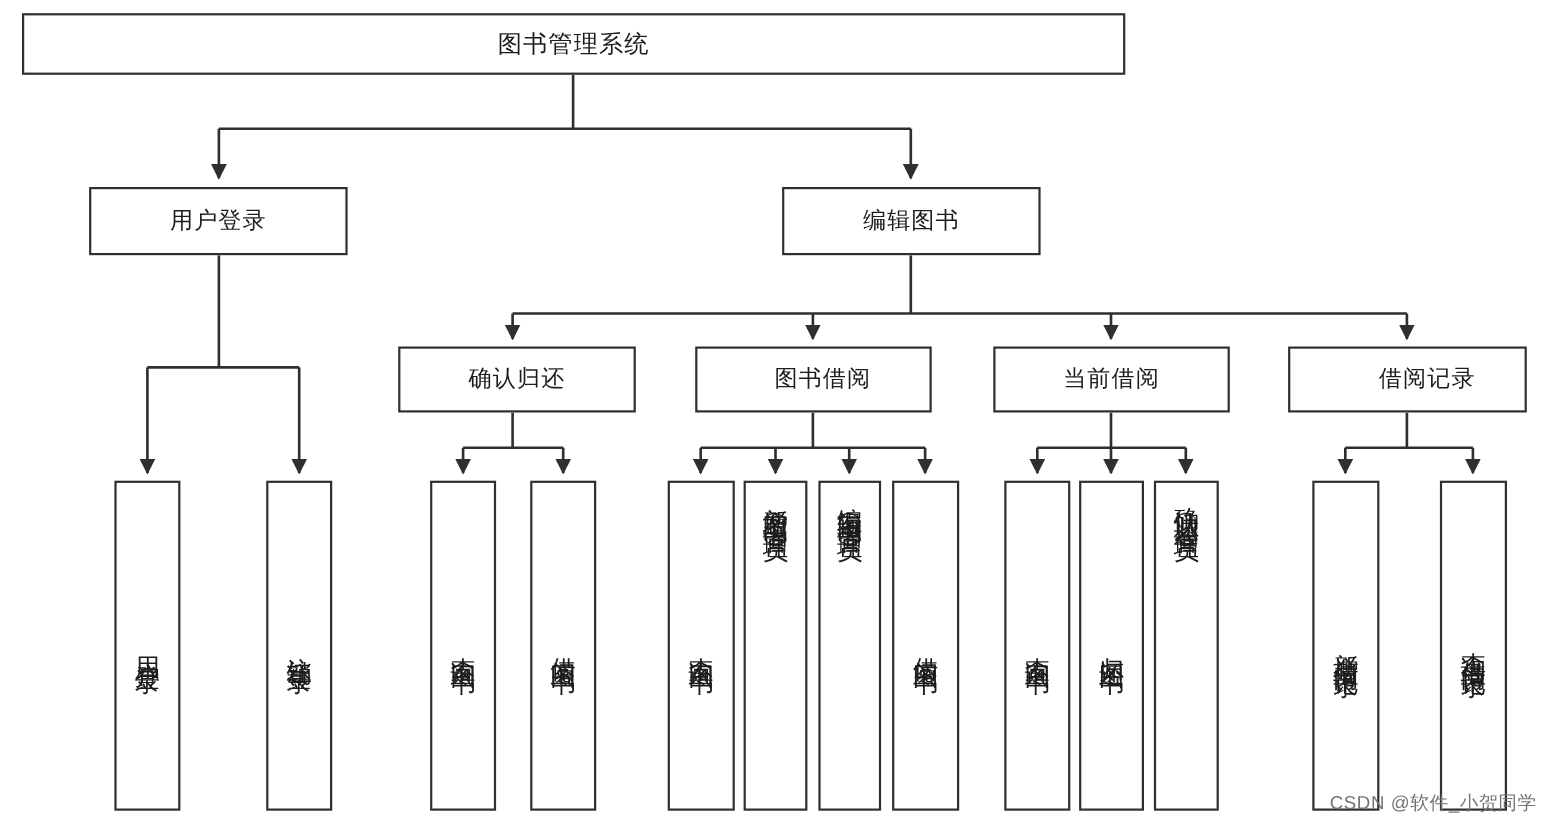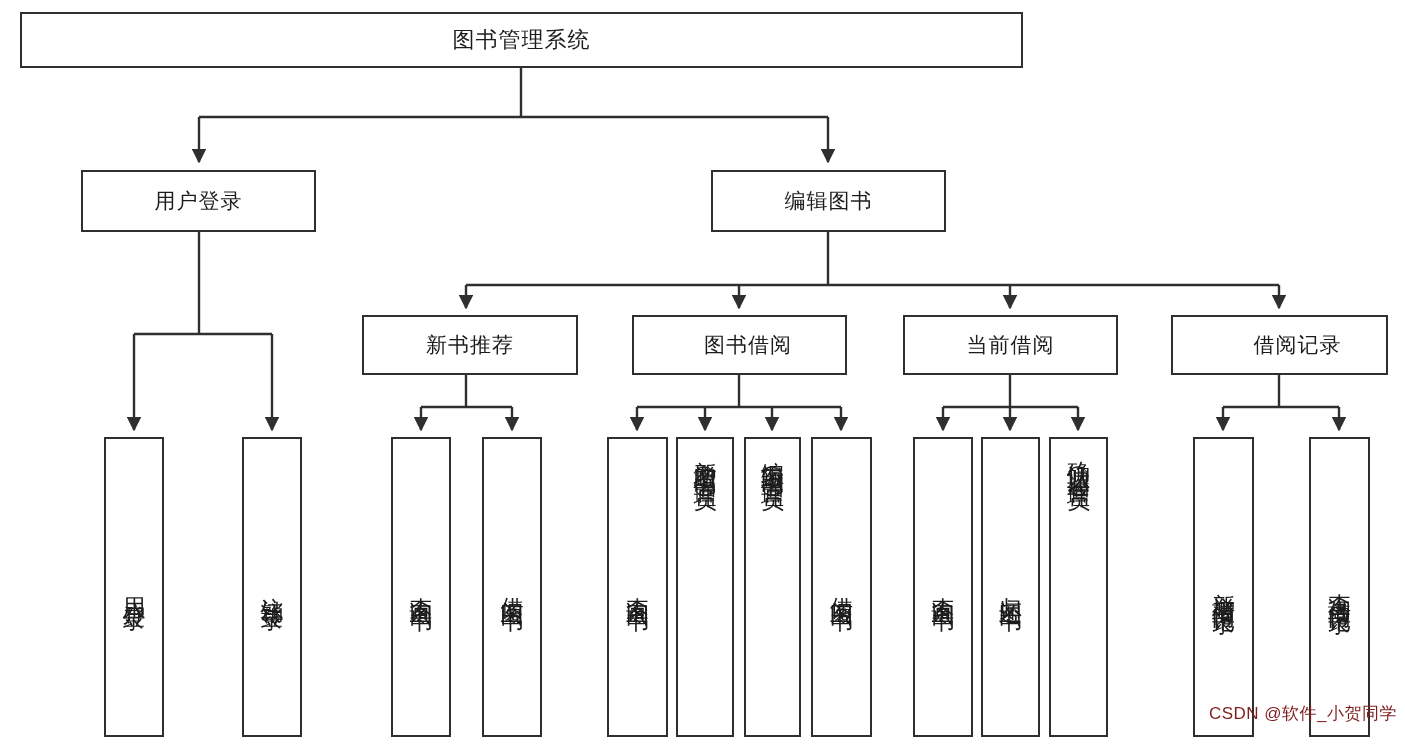--- a/index.html
+++ b/index.html
@@ -60,23 +60,23 @@
     letter-spacing: 4px;
     line-height: 1;
   }
   .node-box.vertical.centered {
     align-items: center;
     padding-top: 0;
   }
   #watermark {
     position: absolute;
     right: 8px;
-    bottom: 22px;
+    bottom: 6px;
     font-size: 17px;
-    color: #7f1d1d;
+    color: #737373;
     letter-spacing: 0.5px;
     white-space: nowrap;
     pointer-events: none;
   }
 </style>
 </head>
 <body>
 
 <div id="canvas">
 
@@ -136,21 +136,21 @@
   </div>
 
   <div class="node-box horizontal" style="left:81px; top:170px; width:235px; height:62px;">
     <span class="node-label">用户登录</span>
   </div>
   <div class="node-box horizontal" style="left:711px; top:170px; width:235px; height:62px;">
     <span class="node-label">编辑图书</span>
   </div>
 
   <div class="node-box horizontal" style="left:362px; top:315px; width:216px; height:60px;">
-    <span class="node-label">新书推荐</span>
+    <span class="node-label">确认归还</span>
   </div>
   <div class="node-box horizontal" style="left:632px; top:315px; width:215px; height:60px;padding-left:17px;">
     <span class="node-label">图书借阅</span>
   </div>
   <div class="node-box horizontal" style="left:903px; top:315px; width:215px; height:60px;">
     <span class="node-label">当前借阅</span>
   </div>
   <div class="node-box horizontal" style="left:1171px; top:315px; width:217px; height:60px;padding-left:36px;">
     <span class="node-label">借阅记录</span>
   </div>

